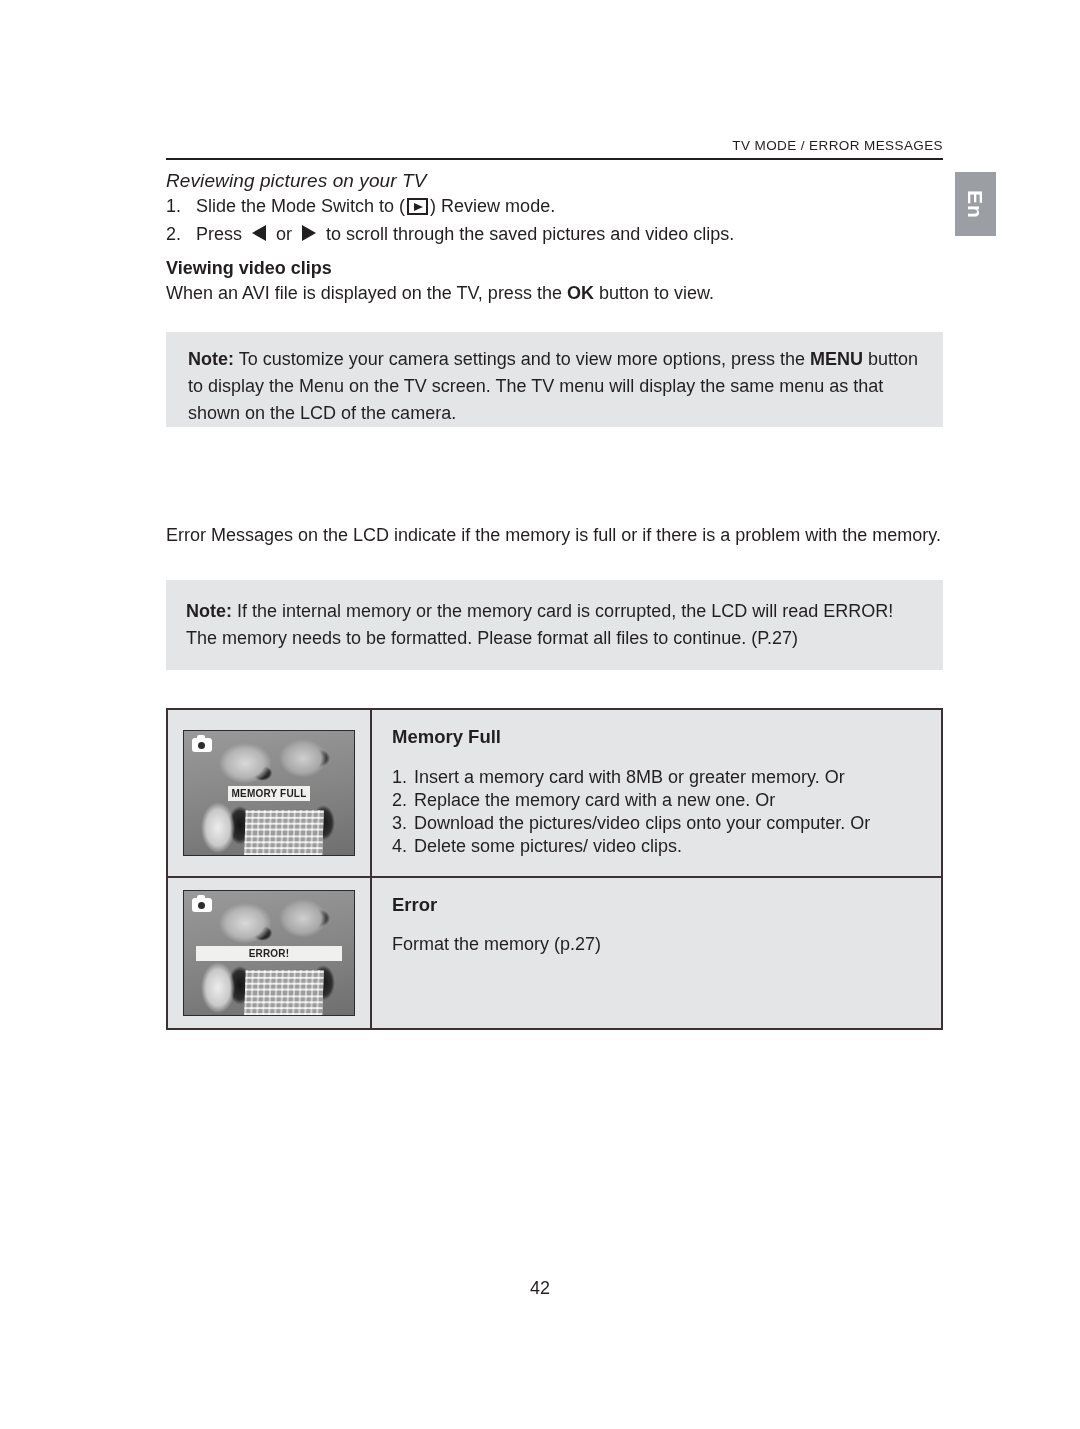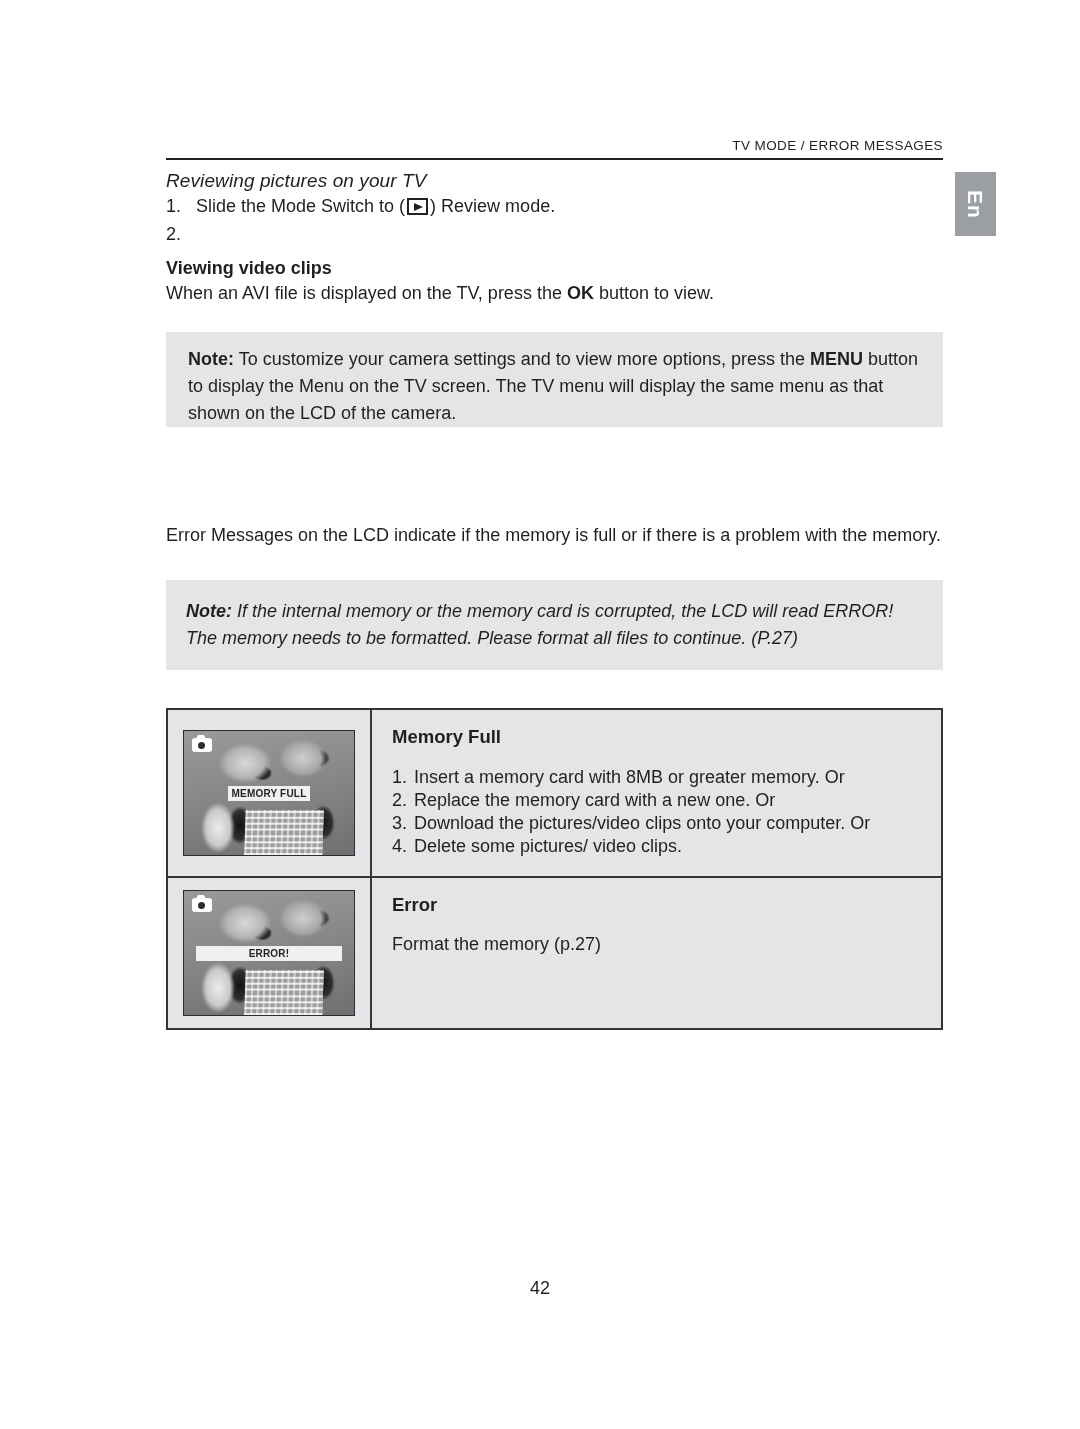--- a/index.html
+++ b/index.html
@@ -296,36 +296,40 @@
 
   <div class="block numlist" style="left:166px; top:192px; width:780px;">
     <div class="row">
       <div class="num">1.</div>
       <div>
         <span>Slide the Mode Switch to (</span><span class="glyph-play"></span><span>) Review mode.</span>
       </div>
     </div>
     <div class="row">
       <div class="num">2.</div>
+      <div>
+        <span>Press</span>&nbsp;
+        <span class="tri-left"></span>&nbsp;&nbsp;<span>or</span>&nbsp;&nbsp;<span class="tri-right"></span>&nbsp;&nbsp;<span>to scroll through the saved pictures and video clips.</span>
+      </div>
     </div>
   </div>
 
   <div class="block sub-title-bold" style="left:166px; top:258px;">Viewing video clips</div>
   <div class="block para" style="left:166px; top:280px; width:790px;">
     <span>When an AVI file is displayed on the TV, press the </span><span class="b">OK</span><span> button to view.</span>
   </div>
 
   <div class="note-box" style="left:166px; top:332px; width:777px; height:95px; padding:14px 14px 0 22px;">
     <span class="b">Note:</span><span> To customize your camera settings and to view more options, press the </span><span class="b">MENU</span><span> button to display the Menu on the TV screen. The TV menu will display the same menu as that shown on the LCD of the camera.</span>
   </div>
 
 
   <div class="block para" style="left:166px; top:522px; width:780px;">Error Messages on the LCD indicate if the memory is full or if there is a problem with the memory.</div>
 
-  <div class="note-box" style="left:166px; top:580px; width:777px; height:90px; padding:18px 20px 4px 20px;font-style:italic;">
+  <div class="note-box" style="left:166px; top:580px; width:777px; height:90px; padding:18px 20px 4px 20px;">
     <span class="b">Note:</span><span>  If the internal memory or the memory card is corrupted, the LCD will read ERROR! The memory needs to be formatted. Please format all files to continue.  (P.27)</span>
   </div>
 
   <div class="err-table">
 
     <div class="err-row">
       <div class="err-cell-img">
         <div class="lcd">
           <div class="lcd-photo"></div>
           <div class="lcd-plaid"></div>

